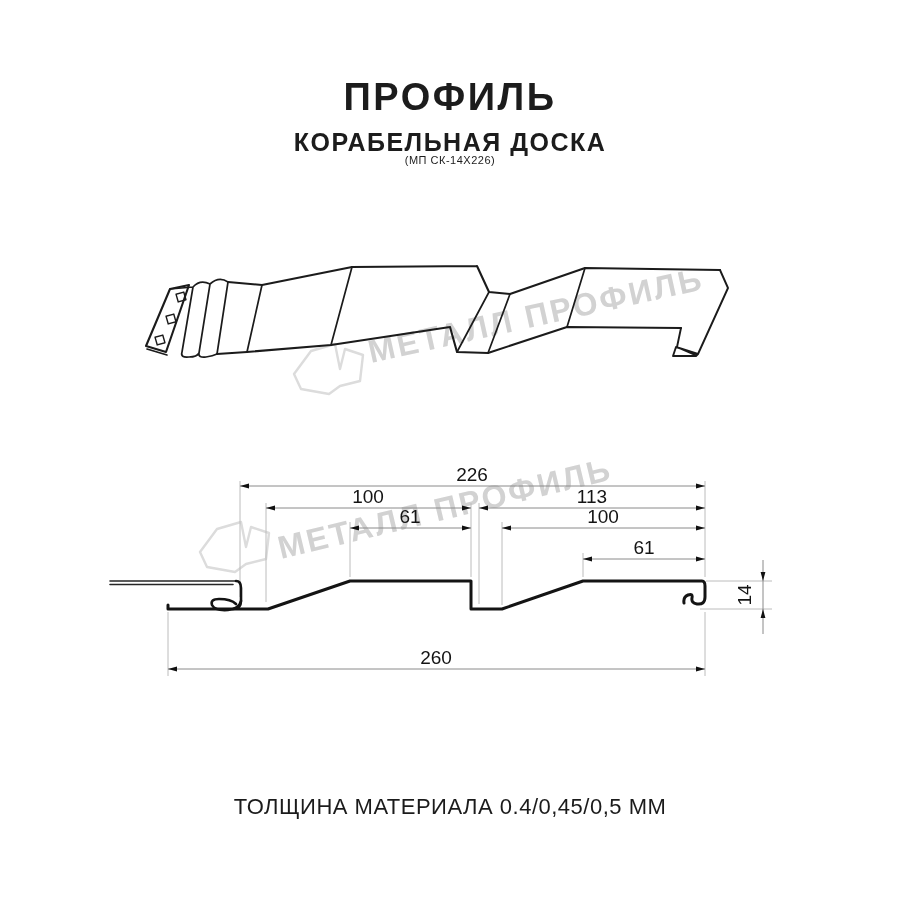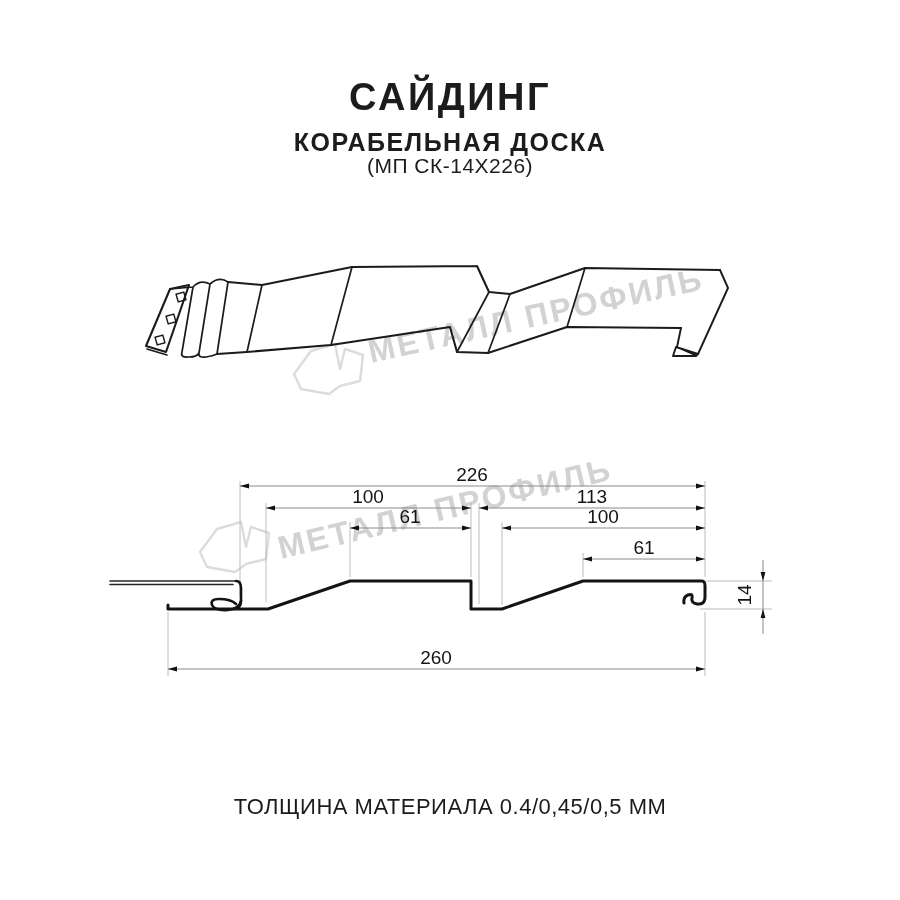--- a/index.html
+++ b/index.html
@@ -1,21 +1,21 @@
 <!DOCTYPE html>
 <html><head>
 <meta charset="utf-8">
 <style>
   html,body{margin:0;padding:0;background:#fff;}
   .page{position:relative;width:900px;height:900px;background:#ffffff;overflow:hidden;
         font-family:"Liberation Sans", sans-serif;}
   .hdr{position:absolute;left:0;width:900px;text-align:center;color:#1c1c1c;}
   .hdr-title{top:76px;font-size:38px;font-weight:bold;letter-spacing:2.5px;}
   .hdr-sub{top:128px;font-size:25px;font-weight:600;letter-spacing:1.5px;}
-  .hdr-code{top:154px;font-size:21px;font-weight:500;letter-spacing:.5px;}
+  .hdr-code{top:154px;font-size:11px;font-weight:500;letter-spacing:.5px;}
   .ftr{position:absolute;left:0;top:794px;width:900px;text-align:center;
        font-size:22px;font-weight:500;letter-spacing:.5px;color:#1b1b1b;}
   svg.draw{position:absolute;left:0;top:0;}
   .wmtext{font-weight:bold;font-size:32px;letter-spacing:2.5px;fill:#d2d2d2;}
   .wmlogo{fill:none;stroke:#dcdcdc;stroke-width:2.4;stroke-linejoin:round;}
   .p3d{fill:none;stroke:#1b1b1b;stroke-linejoin:round;stroke-linecap:round;}
   .sil{stroke-width:2.1;}
   .inner{stroke-width:1.7;}
   .prof{fill:none;stroke:#141414;stroke-width:3;stroke-linejoin:round;stroke-linecap:round;}
   .flange{fill:none;stroke:#262626;stroke-width:1.6;stroke-linecap:round;}
@@ -23,21 +23,21 @@
   .ext{stroke:#bcbcbc;stroke-width:1;}
   .dim{stroke:#8a8a8a;stroke-width:1;}
   .arr{fill:#111;stroke:none;}
   .dimtxt{font-size:19px;fill:#141414;text-anchor:middle;}
 </style>
 </head>
 <body>
 
 <div class="page">
 
-  <div class="hdr hdr-title">САЙДИНГ</div>
+  <div class="hdr hdr-title">ПРОФИЛЬ</div>
   <div class="hdr hdr-sub">КОРАБЕЛЬНАЯ ДОСКА</div>
   <div class="hdr hdr-code">(МП СК-14Х226)</div>
 
   <svg class="draw" width="900" height="900" viewBox="0 0 900 900">
 
     <g>
       <g transform="translate(292,343)">
         <path class="wmlogo" d="M2,31 L19,8 L43,1 L48,26 L53,6 L71,12 L68,38 L48,43 L37,51 L9,46 Z"></path>
       </g>
       <text class="wmtext" transform="translate(371,363) rotate(-12.5)">МЕТАЛЛ ПРОФИЛЬ</text>

